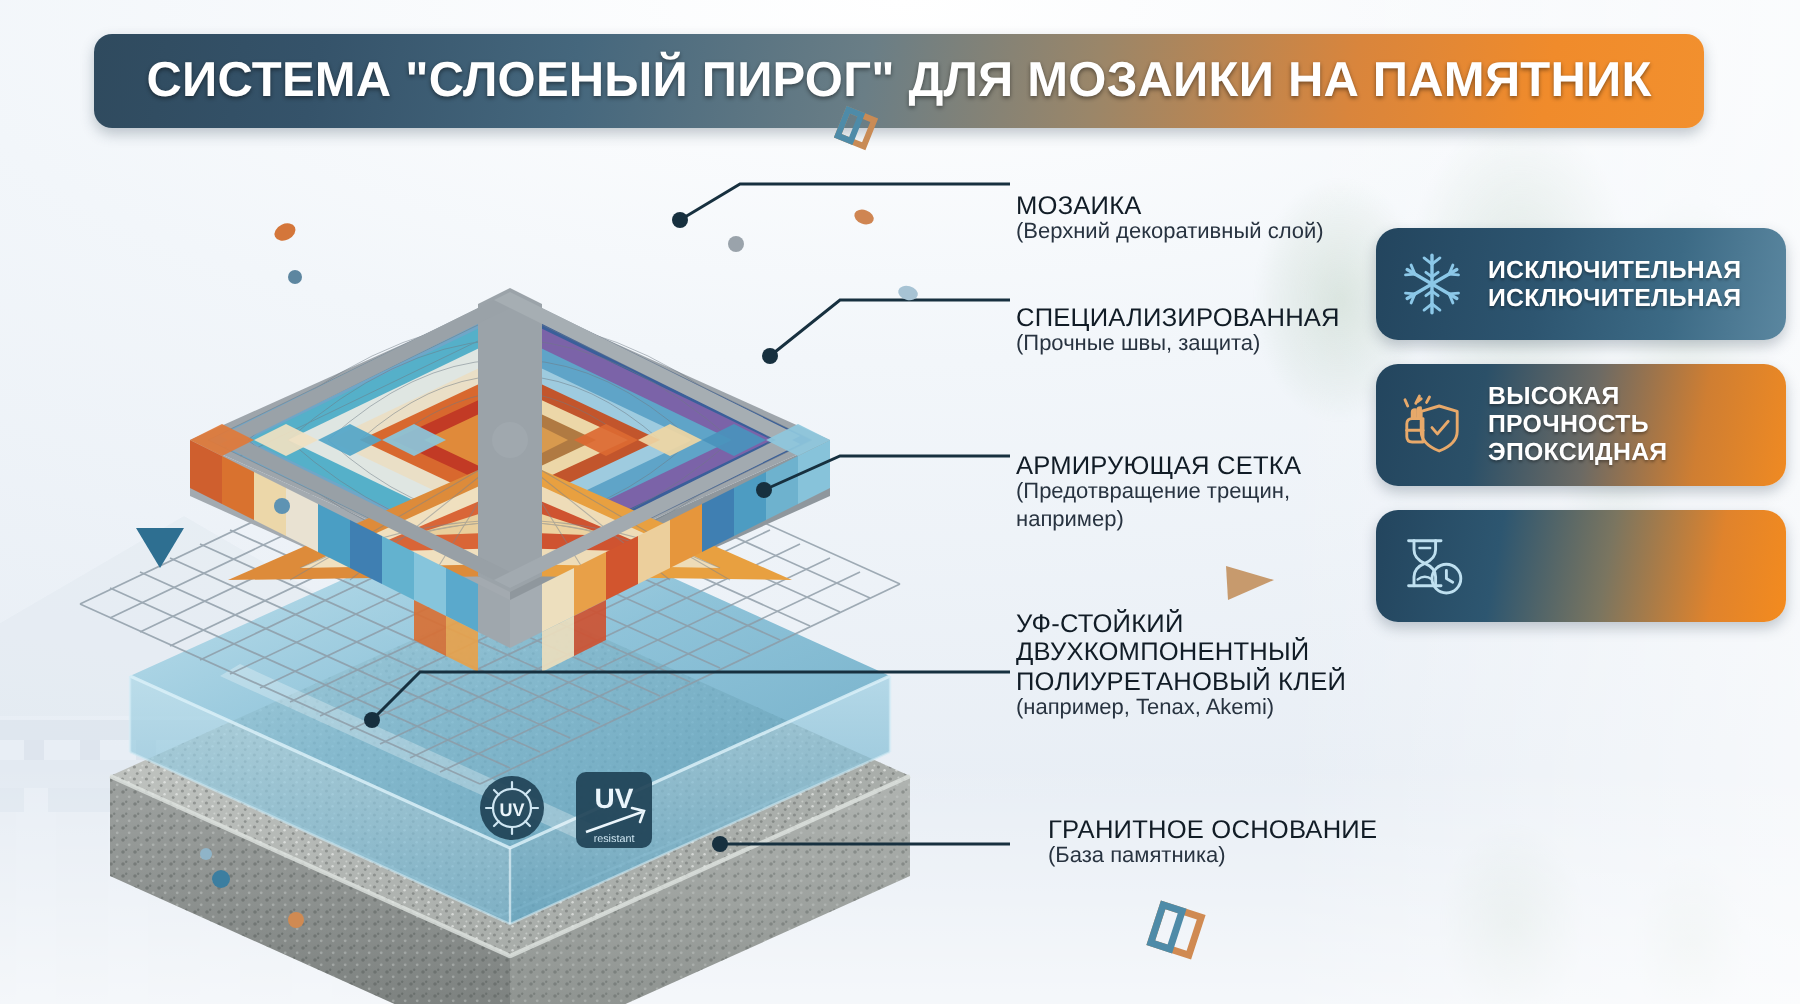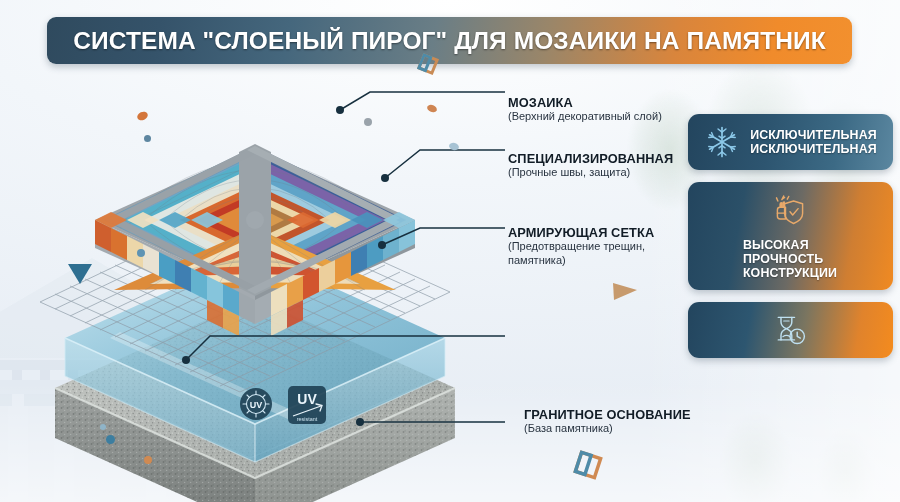--- a/index.html
+++ b/index.html
@@ -45,38 +45,38 @@
   .title-text{
     color:#fff;font-size:24.5px;font-weight:bold;letter-spacing:.1px;white-space:nowrap;
     text-shadow:0 1px 2px rgba(0,0,0,.45);
   }
 
   
   .illus{position:absolute;left:0;top:70px;width:510px;height:432px;}
 
   
   .callout{position:absolute;}
-  .c-title{color:#111c26;font-weight:bold;font-size:12.8px;line-height:14.4px;letter-spacing:.1px;}
+  .c-title{color:#111c26;font-weight:normal;font-size:12.8px;line-height:14.4px;letter-spacing:.1px;}
   .c-sub{color:#283340;font-size:11px;line-height:13.6px;}
   .co1{left:508px;top:96px;}
   .co2{left:508px;top:152px;}
   .co3{left:508px;top:226px;}
   .co4{left:508px;top:305px;}
   .co5{left:482px;top:408px;margin-left:42px;}
 
   
   .cards{position:absolute;left:688px;top:114px;width:205px;}
   .card{
     position:relative;border-radius:11px;margin-bottom:12px;
     display:flex;align-items:center;gap:9px;padding:9px 10px 9px 9px;
     box-shadow:0 3px 7px rgba(35,55,75,.26);
-    min-height:48px;box-sizing:border-box;justify-content:center;
+    min-height:48px;box-sizing:border-box;
   }
   .card.blue{background:linear-gradient(100deg,#23455e 0%,#2d5570 40%,#3c6a85 72%,#5b87a0 100%);}
-  .card.mix{background:linear-gradient(100deg,#23455e 0%,#2b5068 26%,#6c6a64 52%,#cf7e32 78%,#f08a22 100%);flex-direction:column;}
+  .card.mix{background:linear-gradient(100deg,#23455e 0%,#2b5068 26%,#6c6a64 52%,#cf7e32 78%,#f08a22 100%);}
   .card.mix2{background:linear-gradient(100deg,#23455e 0%,#2d5670 30%,#7a7560 56%,#e0832c 82%,#f48b1e 100%);}
   .card-ico{flex:0 0 38px;width:38px;height:38px;display:flex;align-items:center;justify-content:center;}
   .card-txt{color:#fff;font-weight:bold;font-size:12.4px;line-height:14.2px;letter-spacing:.15px;
     text-shadow:0 1px 1.5px rgba(0,0,0,.35);}
 
   
   .dot{position:absolute;border-radius:50%;}
 </style>
 </head>
 <body>
@@ -454,23 +454,29 @@
   </div>
 
   <div class="callout co2">
     <div class="c-title">СПЕЦИАЛИЗИРОВАННАЯ</div>
     <div class="c-sub">(Прочные швы, защита)</div>
   </div>
 
   <div class="callout co3">
     <div class="c-title">АРМИРУЮЩАЯ СЕТКА</div>
     <div class="c-sub">(Предотвращение трещин,</div>
-    <div class="c-sub">памятника)</div>
-  </div>
-
+    <div class="c-sub">например)</div>
+  </div>
+
+  <div class="callout co4">
+    <div class="c-title">УФ-СТОЙКИЙ</div>
+    <div class="c-title">ДВУХКОМПОНЕНТНЫЙ</div>
+    <div class="c-title">ПОЛИУРЕТАНОВЫЙ КЛЕЙ</div>
+    <div class="c-sub">(например, Tenax, Akemi)</div>
+  </div>
 
   <div class="callout co5">
     <div class="c-title">ГРАНИТНОЕ ОСНОВАНИЕ</div>
     <div class="c-sub">(База памятника)</div>
   </div>
 
   <div class="cards">
 
     <div class="card blue">
       <div class="card-ico">
@@ -518,21 +524,21 @@
             <line x1="6" y1="23.5" x2="15" y2="23.5"></line>
             <path d="M11 8.5 L13 4.5 L12 7.5 L14 6"></path>
             <path d="M6.5 10 L5 6.5"></path>
             <path d="M17 8 L18.6 5"></path>
           </g>
         </svg>
       </div>
       <div class="card-txt">
         <div>ВЫСОКАЯ</div>
         <div>ПРОЧНОСТЬ</div>
-        <div>КОНСТРУКЦИИ</div>
+        <div>ЭПОКСИДНАЯ</div>
       </div>
     </div>
 
     <div class="card mix2">
       <div class="card-ico">
         <svg viewBox="0 0 40 40" width="36" height="36">
           <g stroke="#bfe0f0" stroke-width="1.6" fill="none" stroke-linecap="round" stroke-linejoin="round">
             <line x1="7" y1="6" x2="25" y2="6"></line>
             <line x1="7" y1="31" x2="25" y2="31"></line>
             <path d="M10 6 L10 11 Q10 16 16 18.5 Q10 21 10 26 L10 31"></path>

